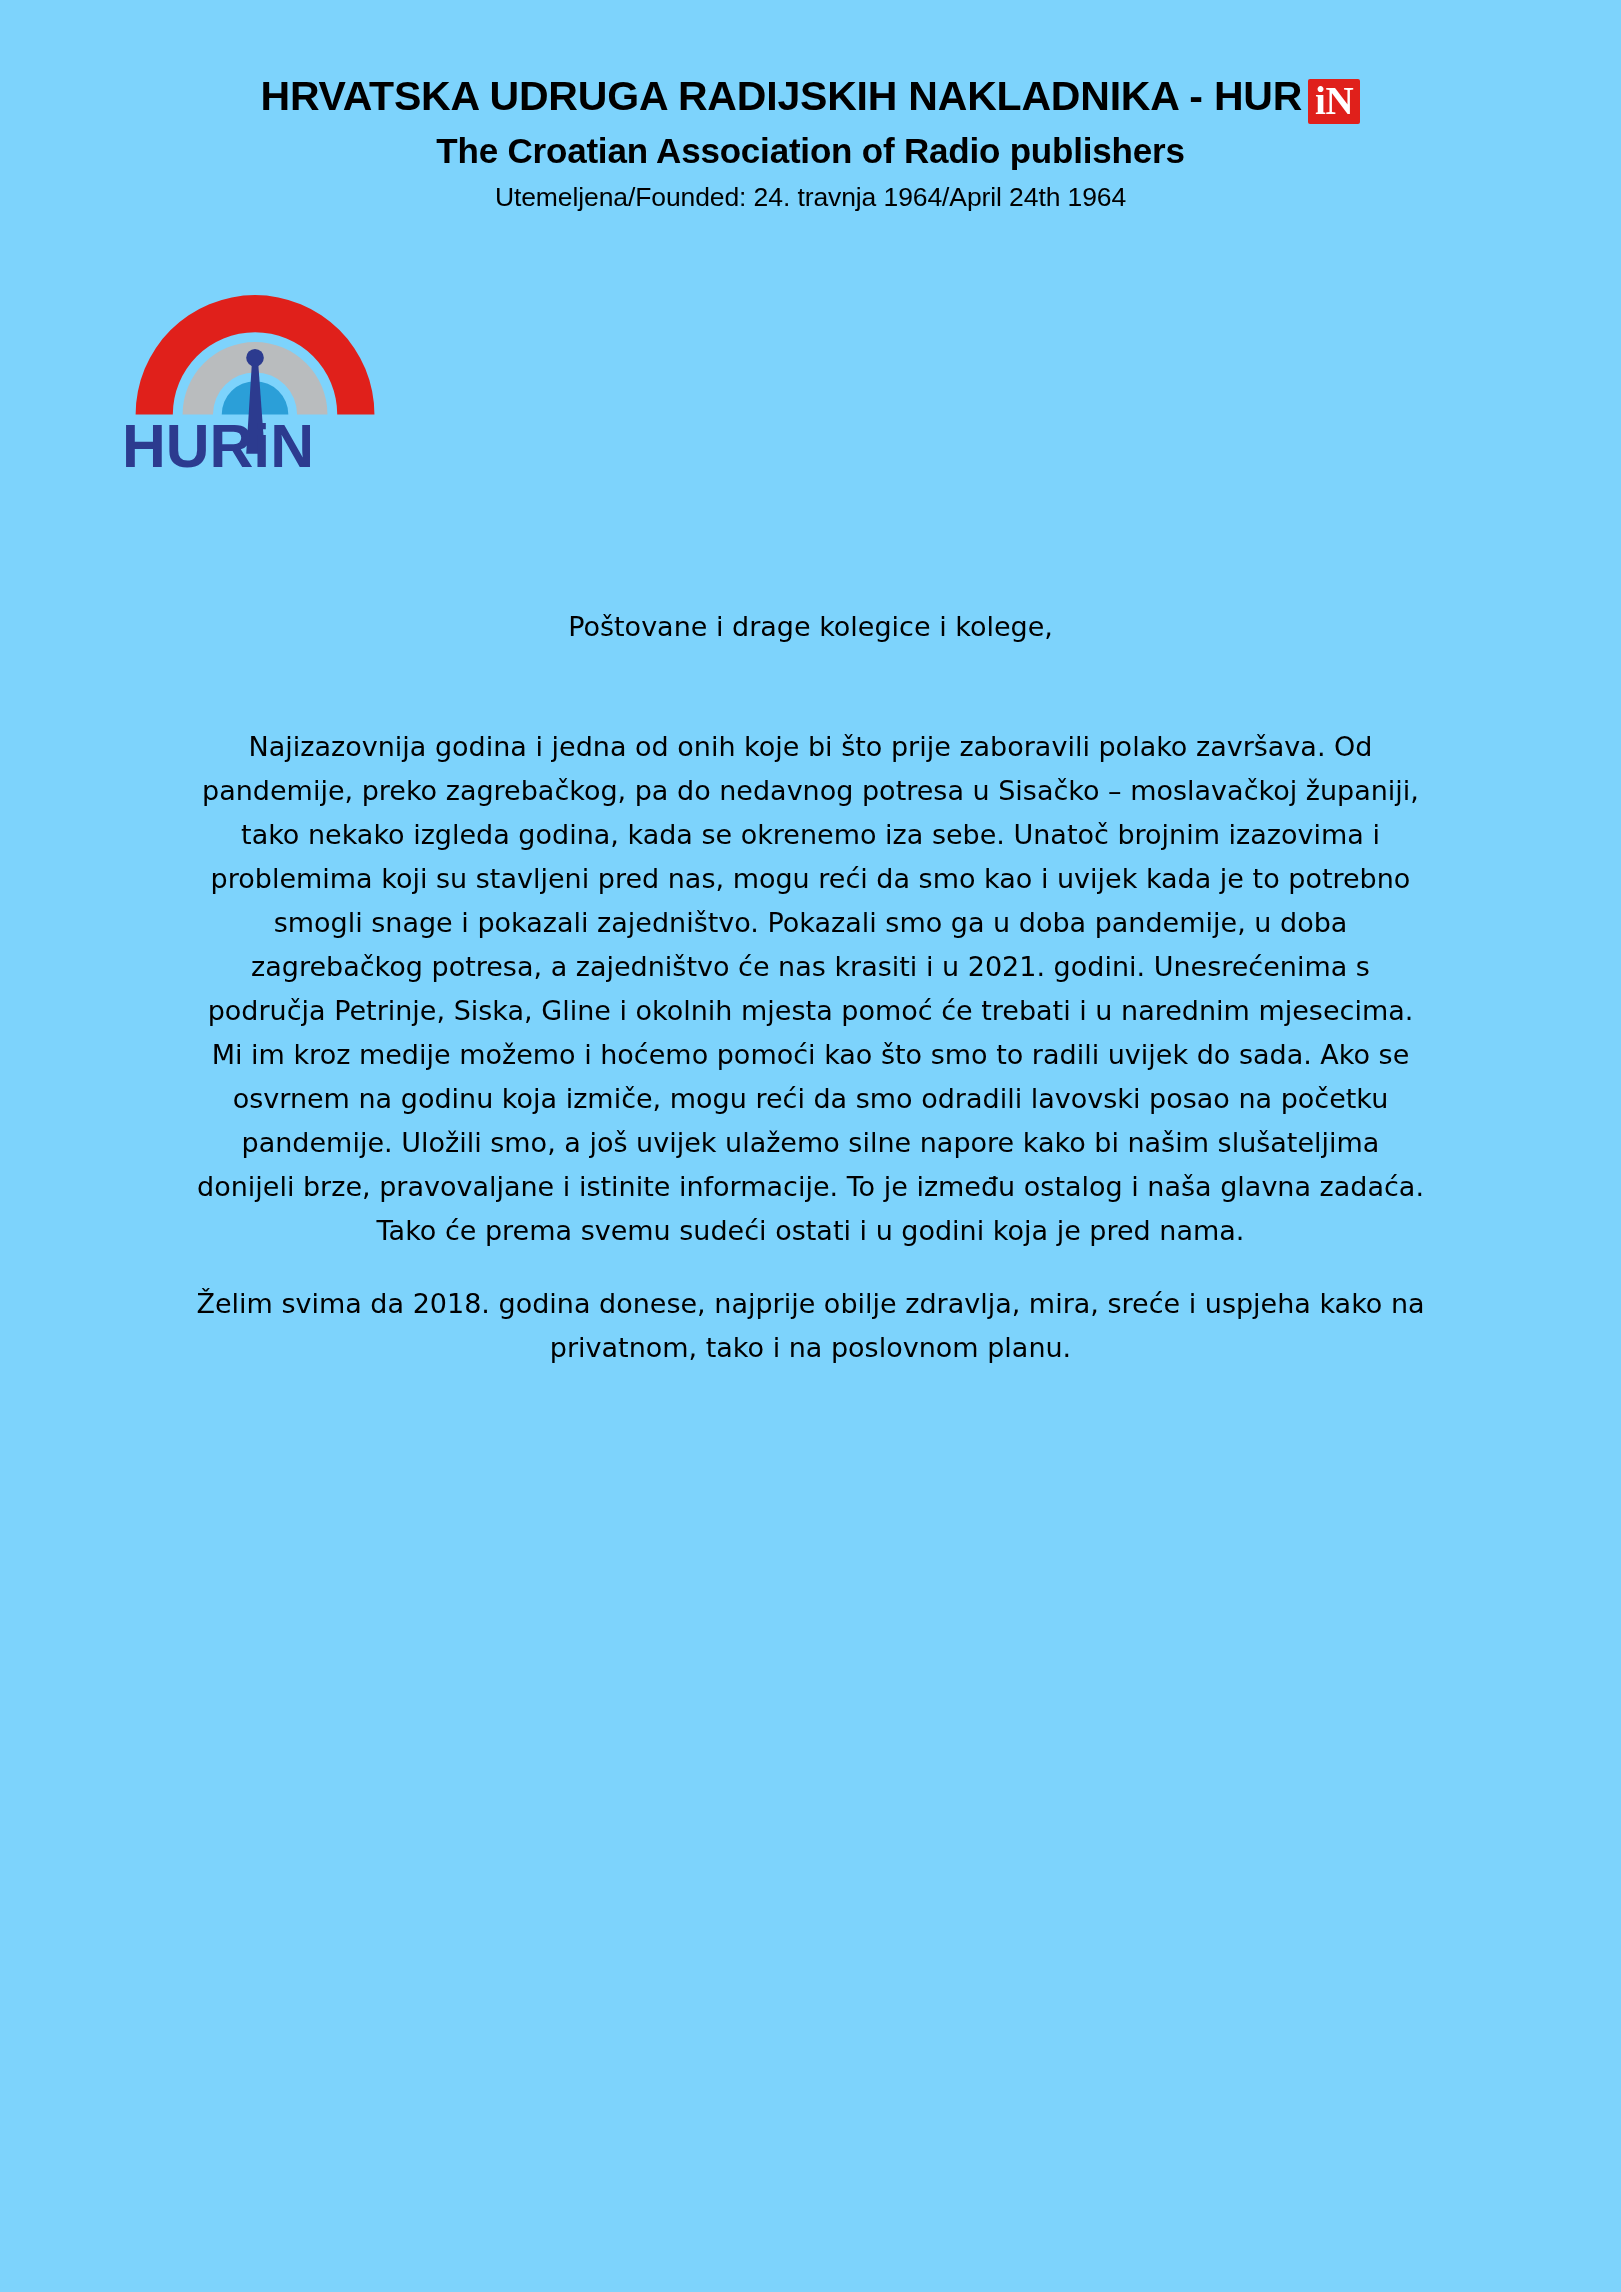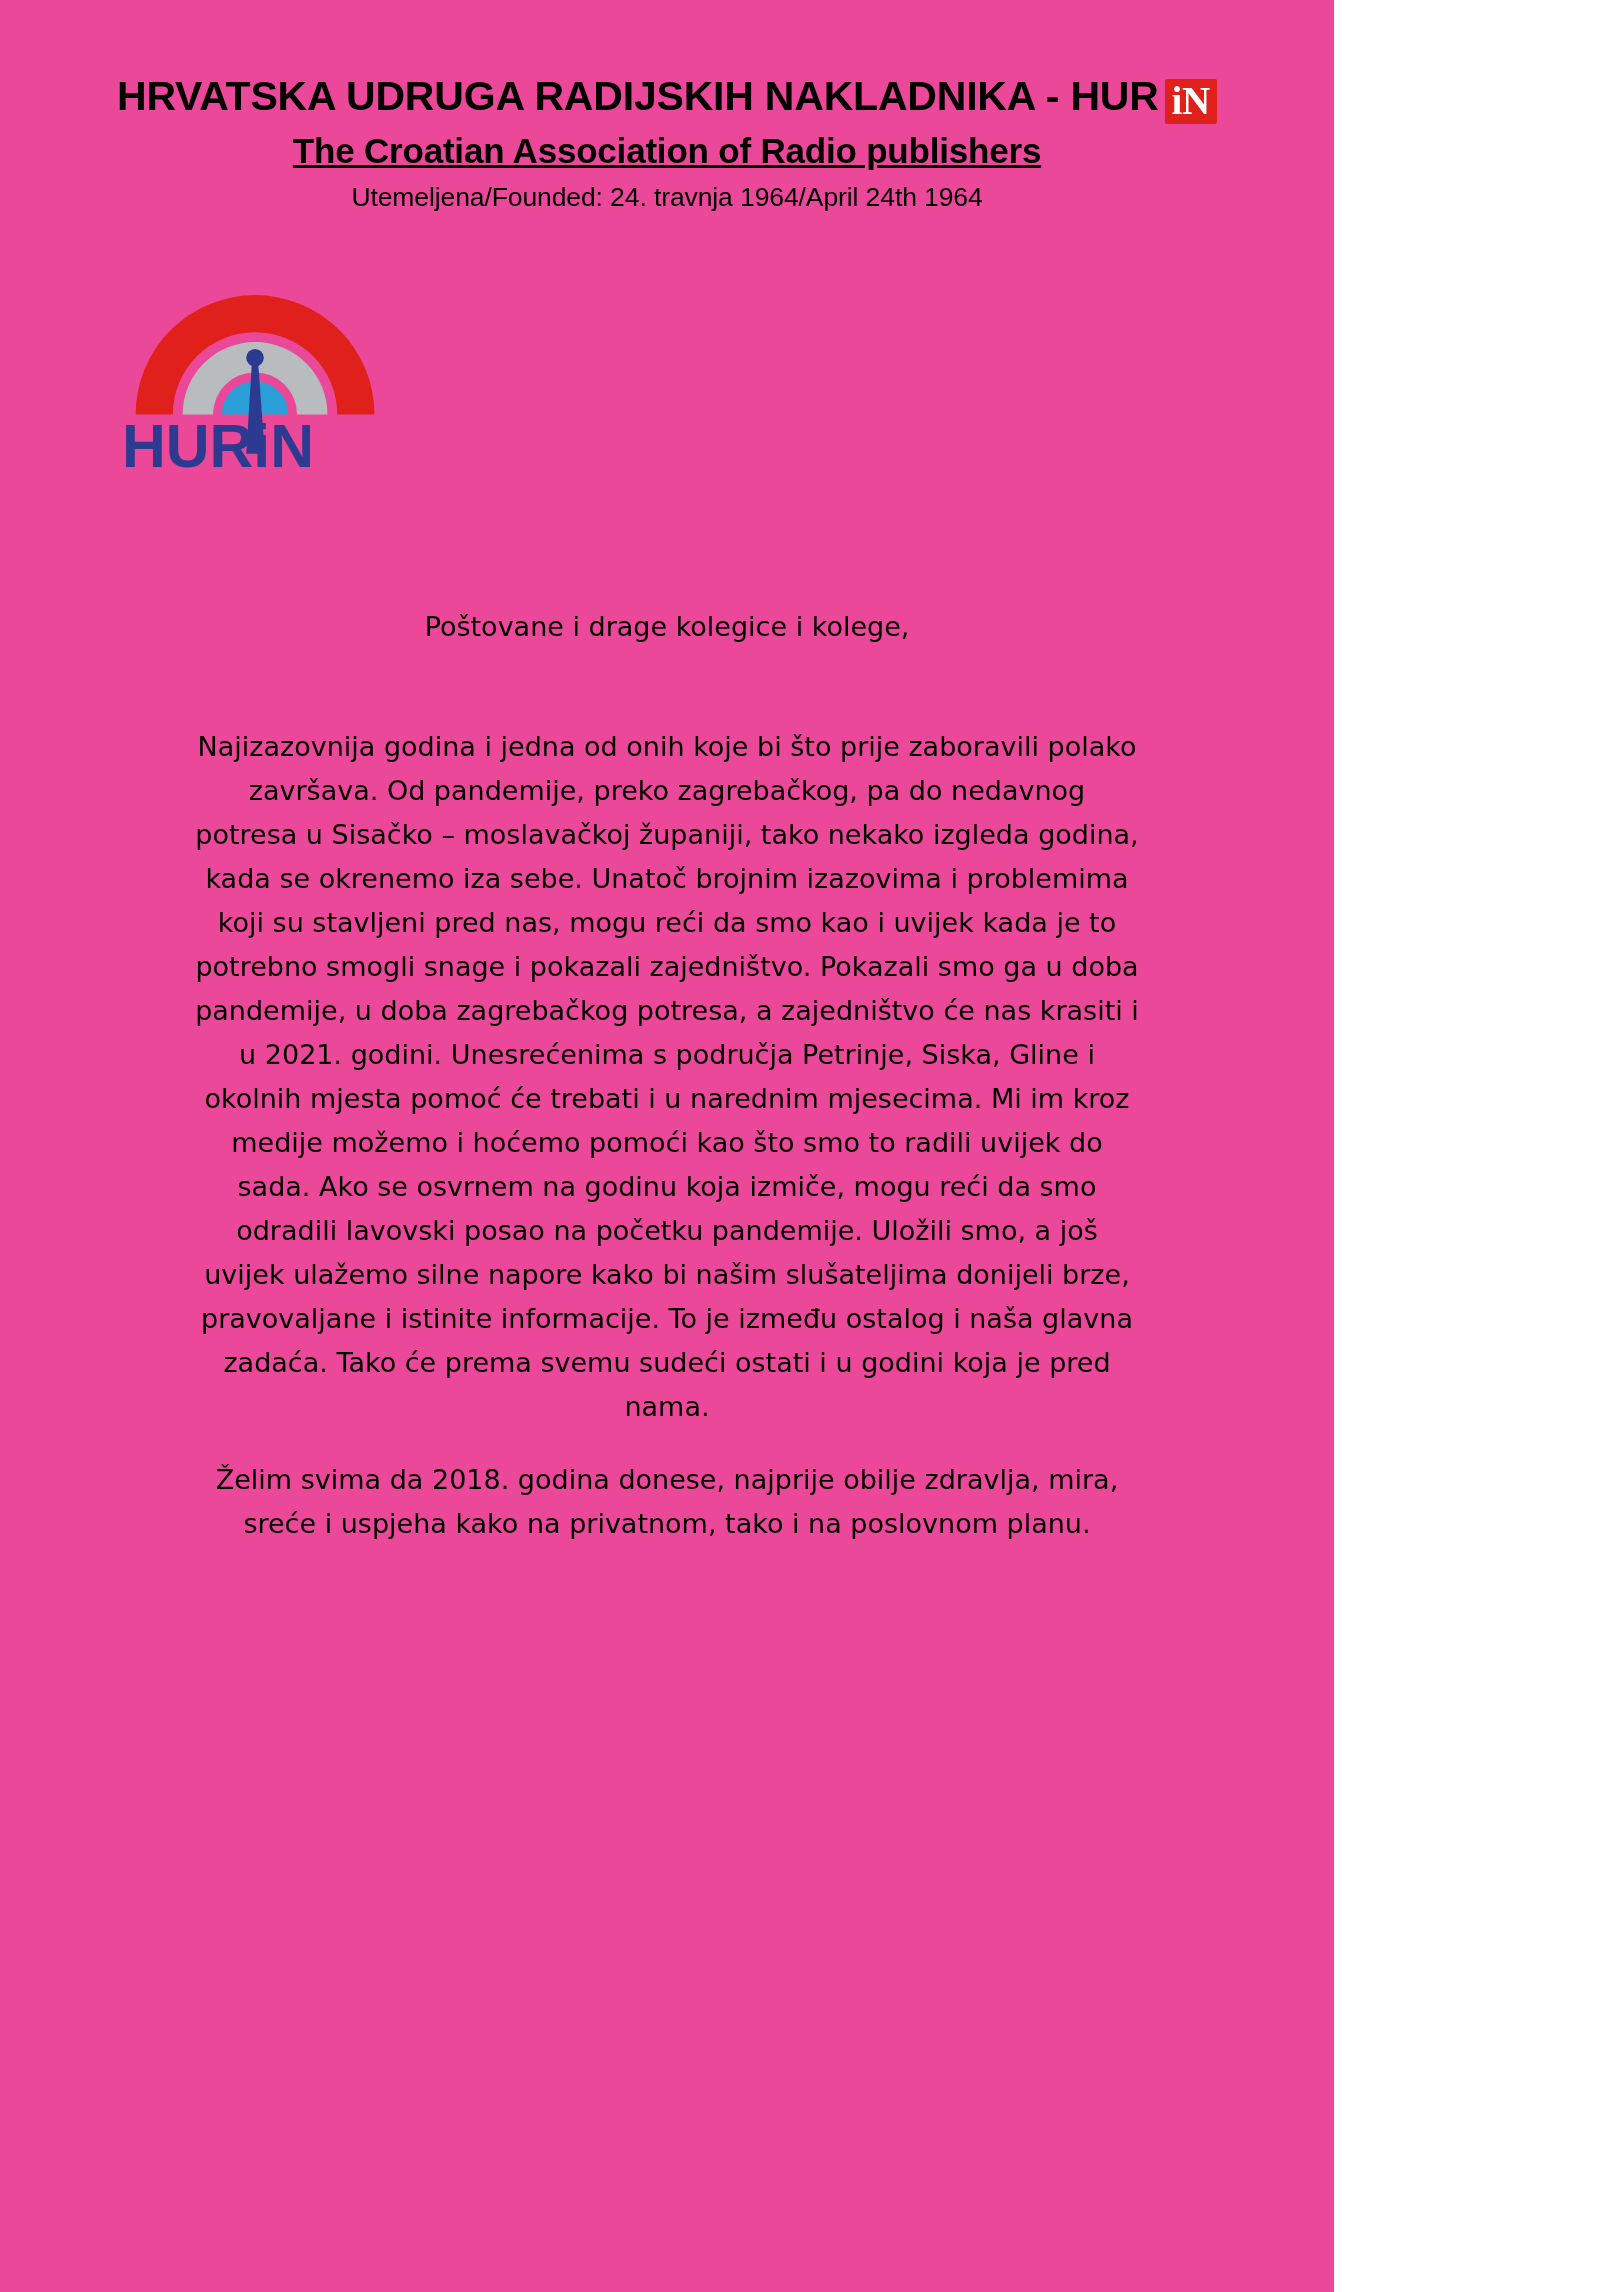--- a/index.html
+++ b/index.html
@@ -9,23 +9,23 @@
   }
   body {
     width: 1621px;
     min-height: 2293px;
     font-family: "DejaVu Sans", sans-serif;
     color: #000000;
     -webkit-font-smoothing: antialiased;
   }
   .page {
     position: relative;
-    width: 1334px;
+    width: 1621px;
     min-height: 2293px;
-    background: #ec4899;
+    background: #7dd3fc;
     overflow: hidden;
   }
 
   
   .letterhead {
     padding-top: 76px;
     text-align: center;
   }
   .lh-line1 {
     font-family: "Liberation Sans", sans-serif;
@@ -48,21 +48,20 @@
     margin-left: 5.9px;
     border-radius: 2px;
   }
   .lh-line2 {
     font-family: "Liberation Sans", sans-serif;
     font-weight: bold;
     font-size: 35px;
     margin-top: 6.9px;
     letter-spacing: -0.2px;
     white-space: nowrap;
-    text-decoration: underline;
   }
   .lh-line3 {
     font-family: "Liberation Sans", sans-serif;
     font-size: 26.5px;
     margin-top: 11.8px;
     letter-spacing: -0.1px;
     white-space: nowrap;
   }
 
   

